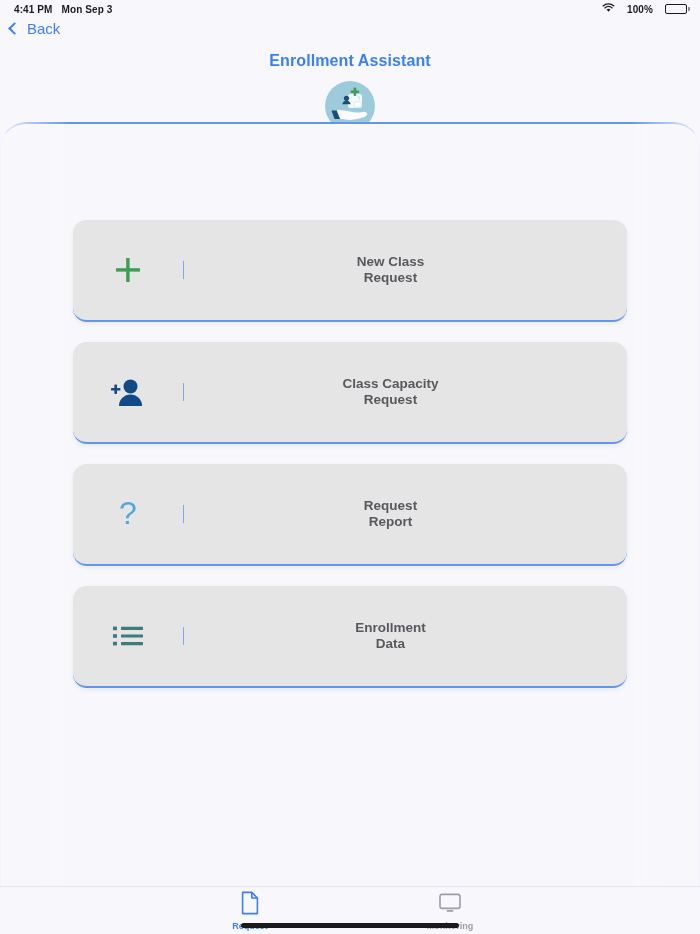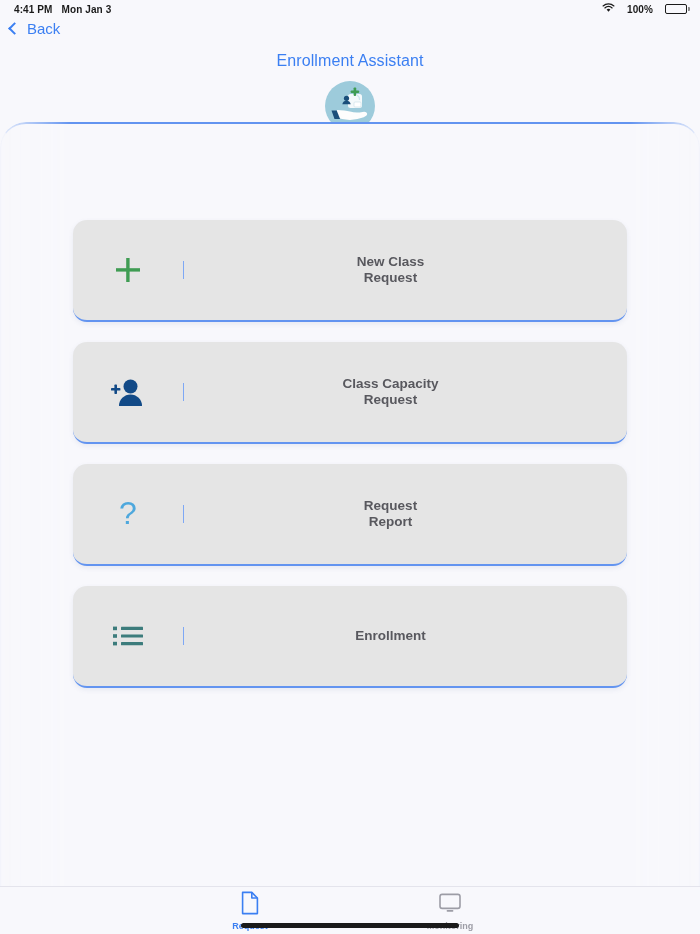--- a/index.html
+++ b/index.html
@@ -75,21 +75,21 @@
     transform: rotate(45deg);
   }
 
   
   .app-header {
     text-align: center;
     padding-top: 8px;
   }
   .app-title {
     font-size: 16px;
-    font-weight: normal;
+    font-weight: bold;
     color: #3b7ff2;
     letter-spacing: 0.1px;
   }
   .app-logo {
     width: 52px; height: 52px;
     margin: 10px auto 0;
   }
 
   
   .main-panel {
@@ -190,21 +190,21 @@
     border-radius: 3px;
     background: #1a1a1a;
   }
 </style>
 </head>
 <body>
 
 <div class="status-bar">
   <div class="status-left">
     <span>4:41 PM</span>
-    <span>Mon Jan 3</span>
+    <span>Mon Sep 3</span>
   </div>
   <div class="status-right">
     <span class="wifi-icon">
       <svg width="13" height="10" viewBox="0 0 13 10">
         <path d="M6.5 8.8 L4.6 6.6 a2.9 2.9 0 0 1 3.8 0 Z" fill="#1a1a1a"></path>
         <path d="M2.9 4.9 a5.4 5.4 0 0 1 7.2 0" stroke="#1a1a1a" stroke-width="1.3" fill="none" stroke-linecap="round"></path>
         <path d="M1.1 2.9 a8.2 8.2 0 0 1 10.8 0" stroke="#1a1a1a" stroke-width="1.3" fill="none" stroke-linecap="round"></path>
       </svg>
     </span>
     <span>100%</span>
@@ -301,20 +301,21 @@
             <rect x="0" y="17.8" width="4" height="3.6"></rect>
             <rect x="8" y="2.8" width="22" height="3.2" rx="0.5"></rect>
             <rect x="8" y="10.4" width="22" height="3.2" rx="0.5"></rect>
             <rect x="8" y="18" width="22" height="3.2" rx="0.5"></rect>
           </g>
         </svg>
       </div>
       <div class="card-divider"></div>
       <div class="card-label">
         <span>Enrollment</span>
+        <span class="l2">Data</span>
       </div>
     </div>
 
   </div>
 </div>
 
 <div class="tab-bar">
   <div class="tab-item active">
     <span>
       <svg width="20" height="24" viewBox="0 0 20 24">

